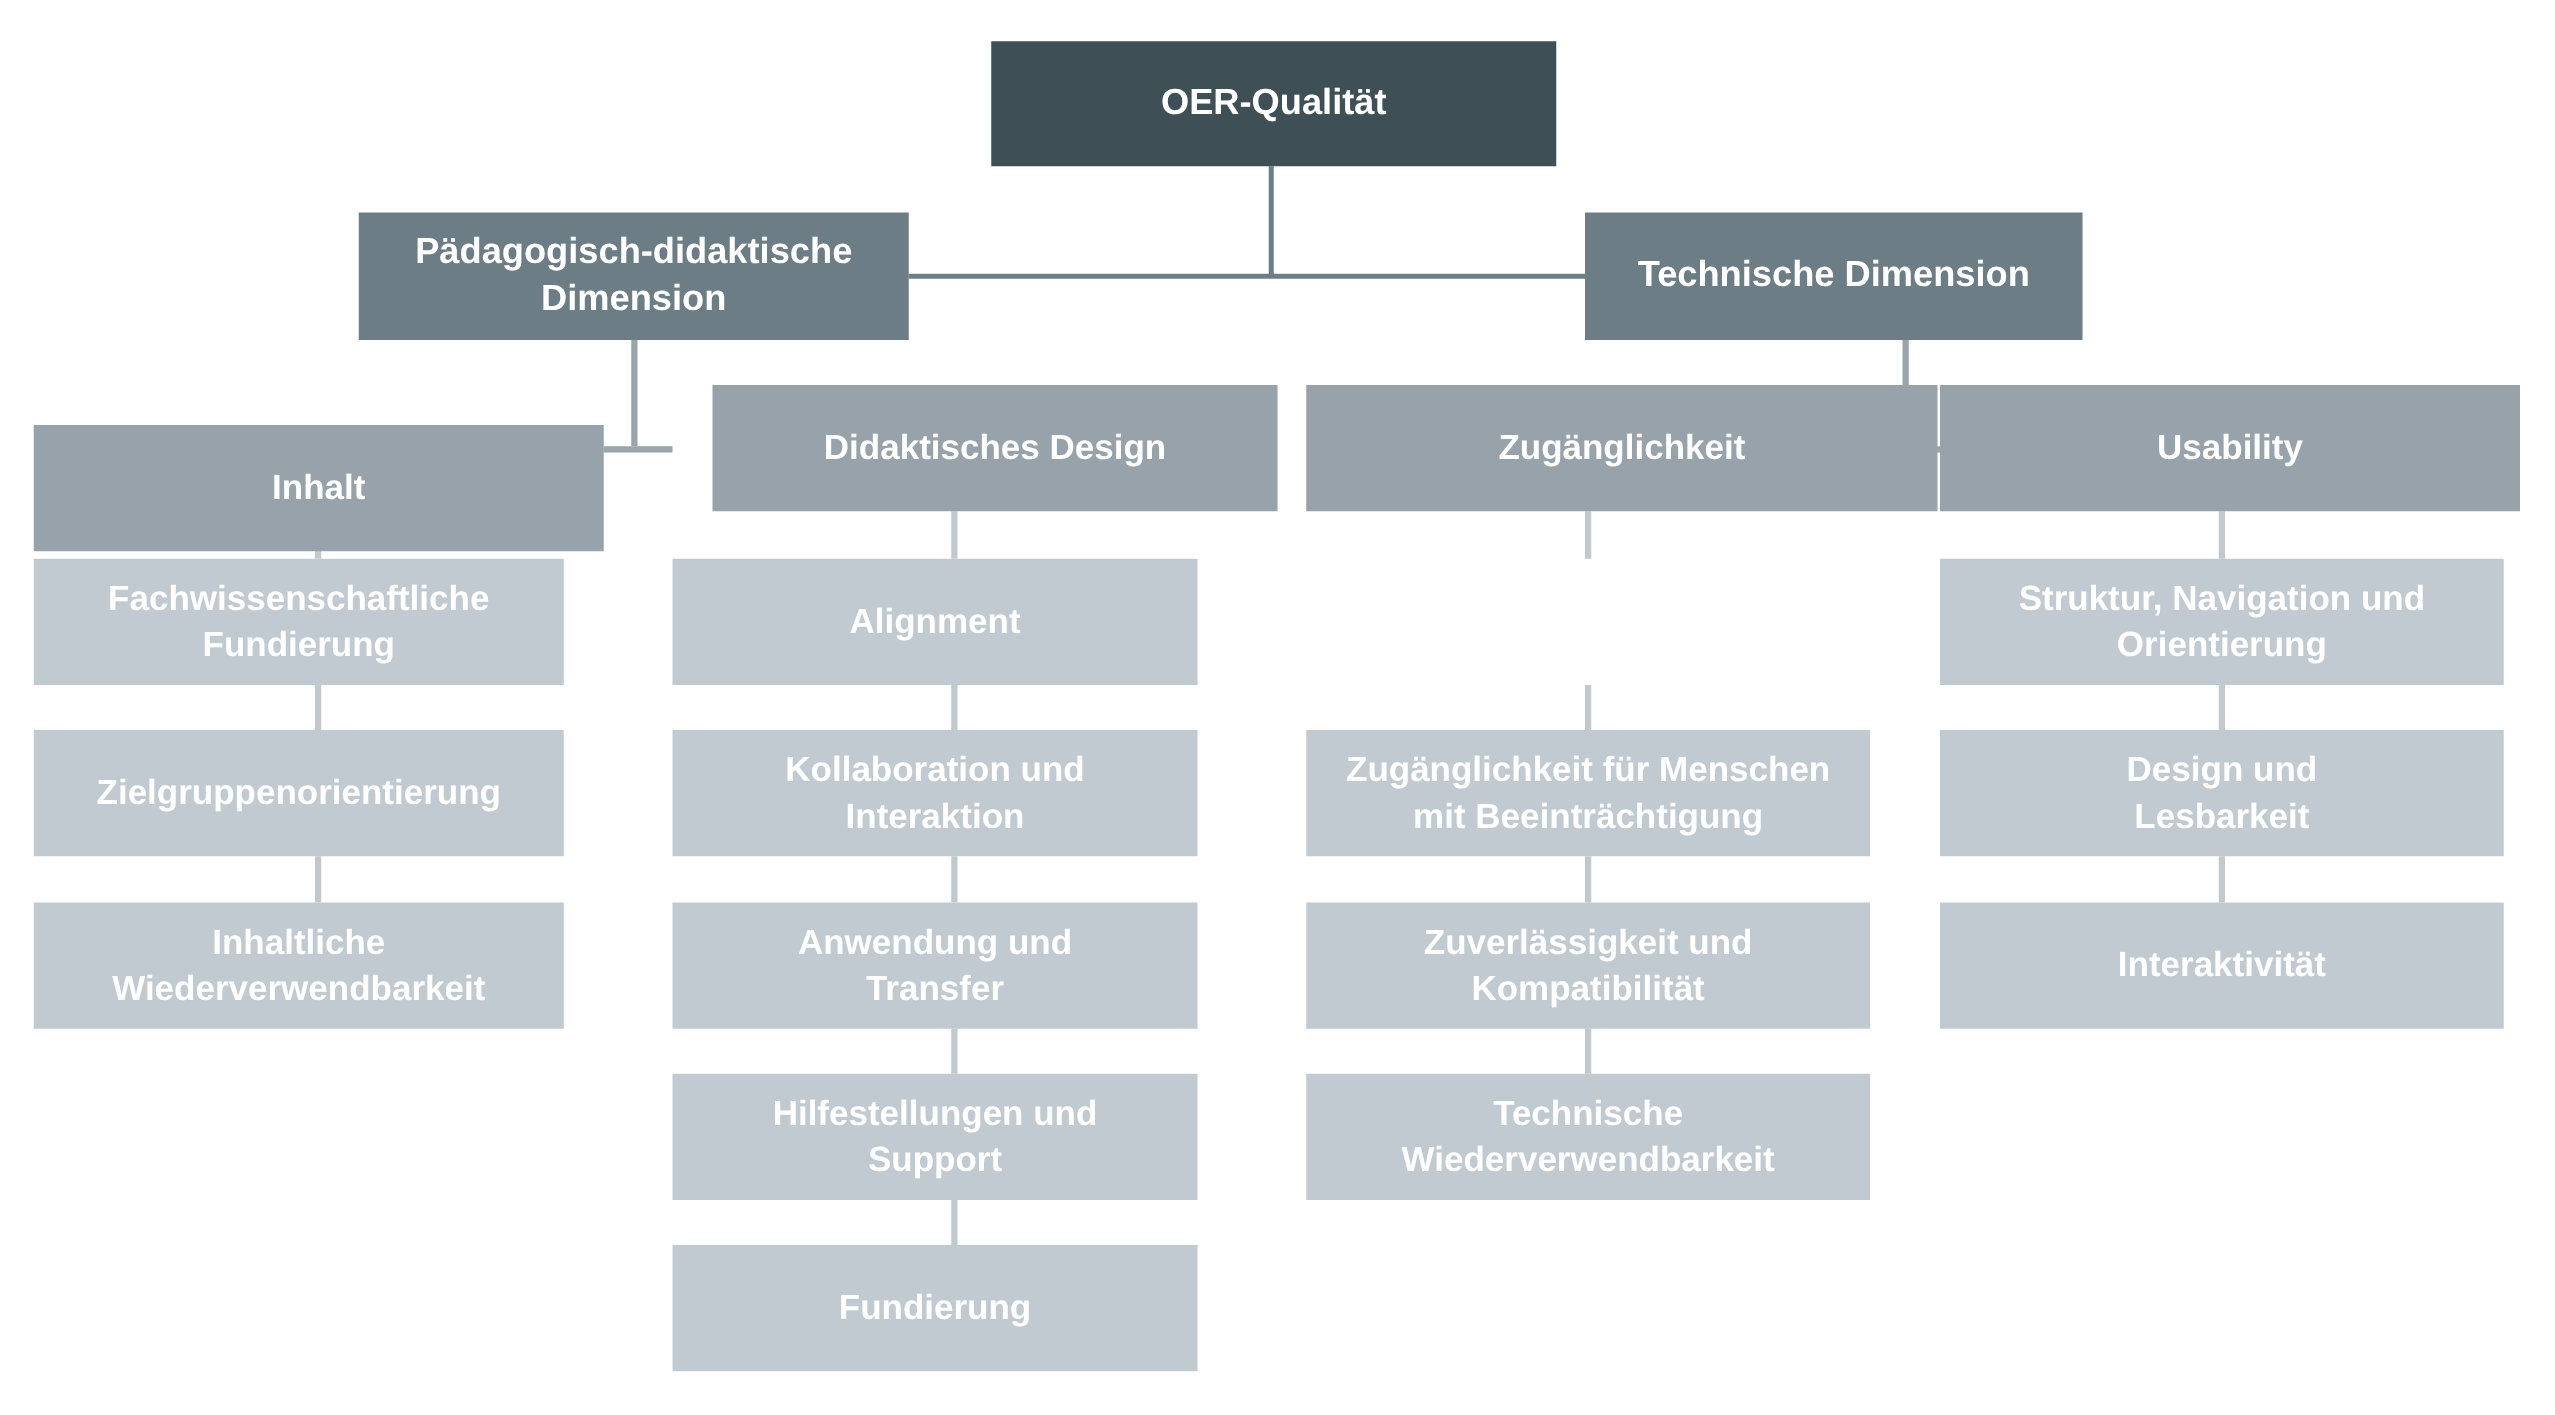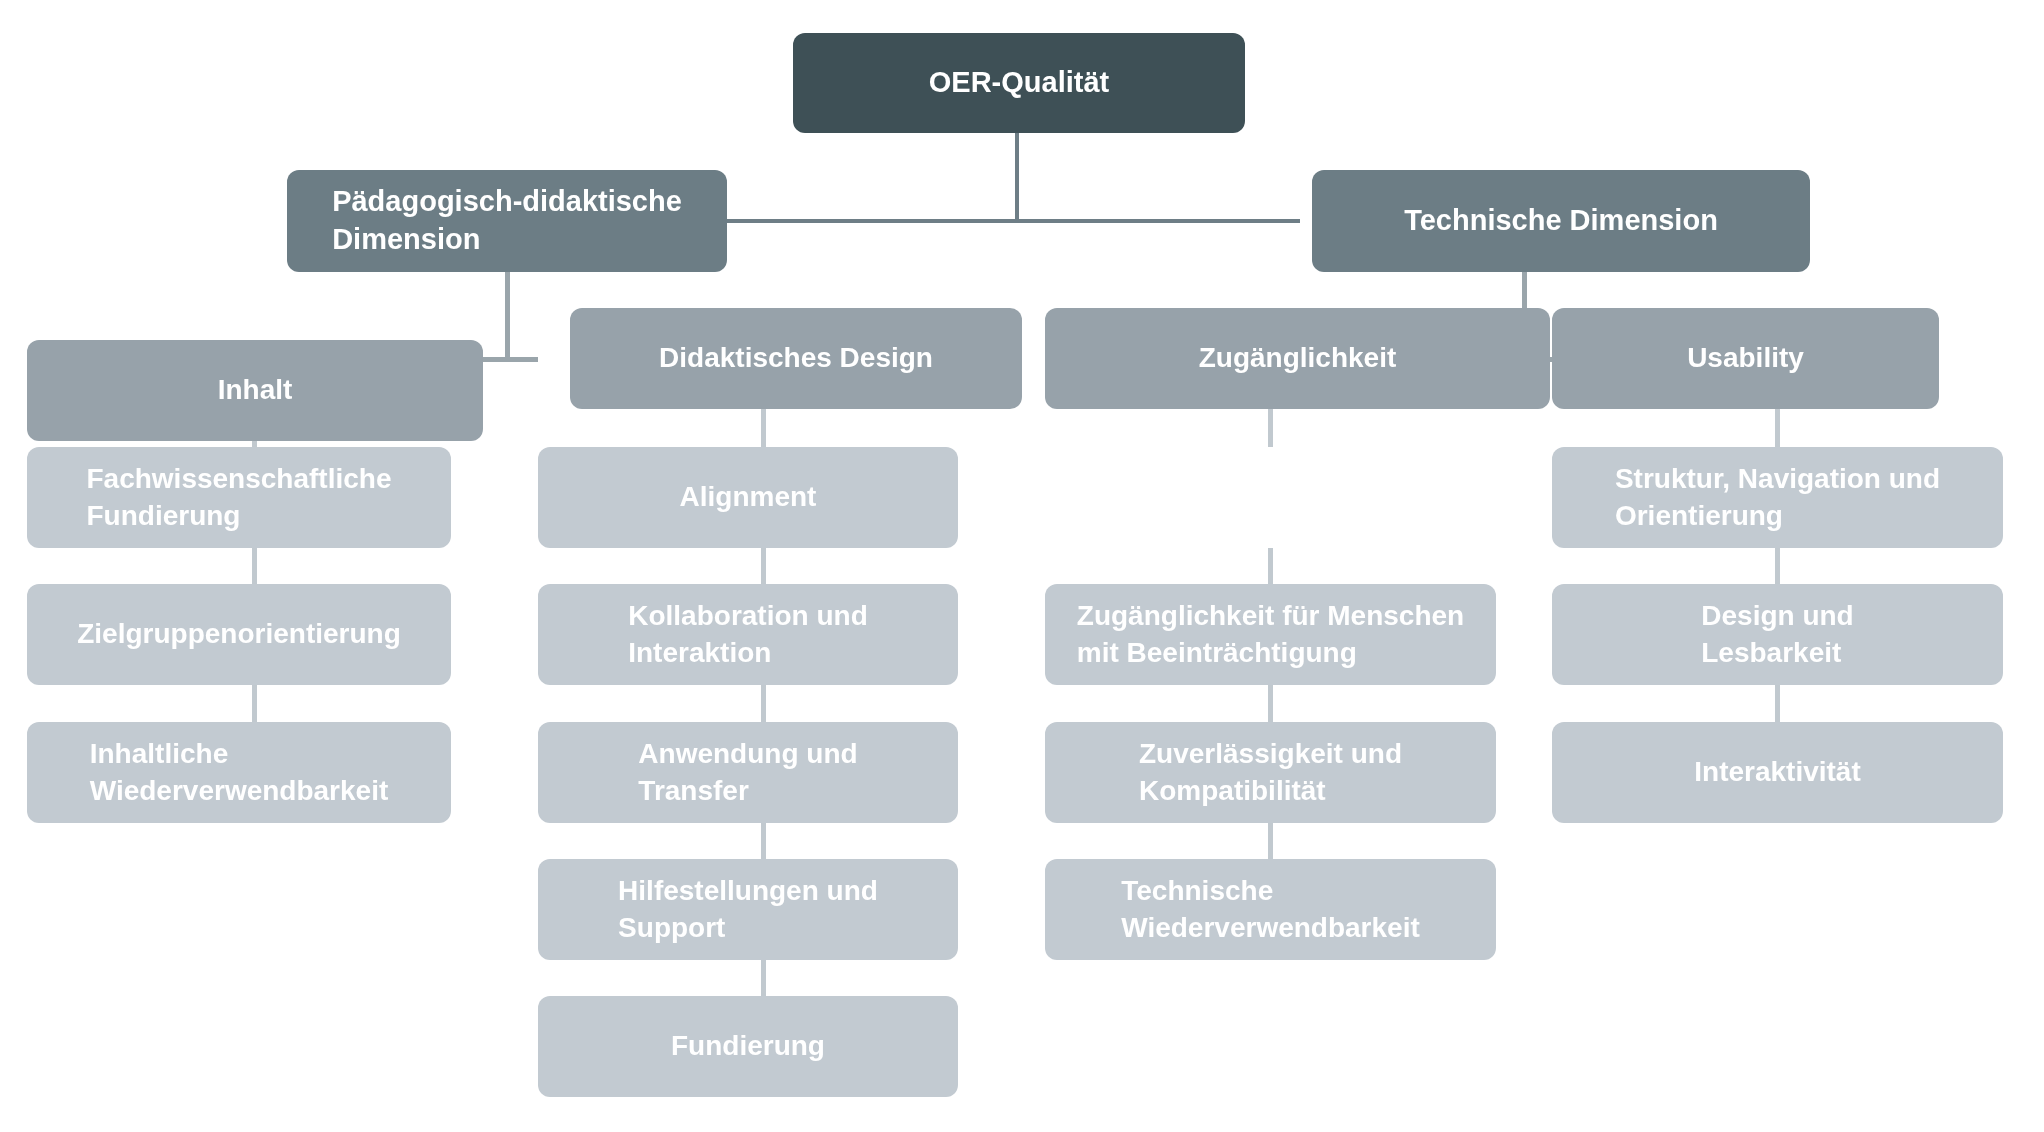--- a/index.html
+++ b/index.html
@@ -21,49 +21,48 @@
   }
   .canvas{
     position:relative;
     width:2044px;height:1132px;
     background:var(--bg);
     overflow:hidden;
   }
   .node{
     position:absolute;
     display:flex;align-items:center;justify-content:center;
-    text-align:left;
+    text-align:center;
     color:var(--text-color);
     font-weight:bold;
     font-size:28px;
     line-height:1.3;
     white-space:pre-line;
     box-sizing:border-box;
     padding:0 6px;
-    border-radius:12px;
   }
   .root-node{background:var(--root-fill);font-size:29px;}
   .dimension-node{background:var(--dimension-fill);font-size:29px;}
   .category-node{background:var(--category-fill);}
   .criterion-node{background:var(--criterion-fill);}
   .conn{position:absolute;}
   .conn-dark{background:var(--connector-dark);}
   .conn-mid{background:var(--connector-mid);}
   .conn-light{background:var(--connector-light);}
 
   
   .n-root{left:793px;top:33px;width:452px;height:100px;}
   
   .n-dim-paed{left:287px;top:170px;width:440px;height:102px;}
-  .n-dim-tech{left:1312px;top:170px;width:498px;height:102px;}
+  .n-dim-tech{left:1268px;top:170px;width:398px;height:102px;}
   
   .n-cat-inhalt{left:27px;top:308px;width:456px;height:101px;margin-top:32px;}
   .n-cat-didaktik{left:570px;top:308px;width:452px;height:101px;}
   .n-cat-zugang{left:1045px;top:308px;width:505px;height:101px;}
-  .n-cat-usability{left:1552px;top:308px;width:387px;height:101px;}
+  .n-cat-usability{left:1552px;top:308px;width:464px;height:101px;}
   
   .c1{left:27px;width:424px;}
   .c2{left:538px;width:420px;}
   .c3{left:1045px;width:451px;}
   .c4{left:1552px;width:451px;}
   .r1{top:447px;height:101px;}
   .r2{top:584px;height:101px;}
   .r3{top:722px;height:101px;}
   .r4{top:859px;height:101px;}
   .r5{top:996px;height:101px;}

